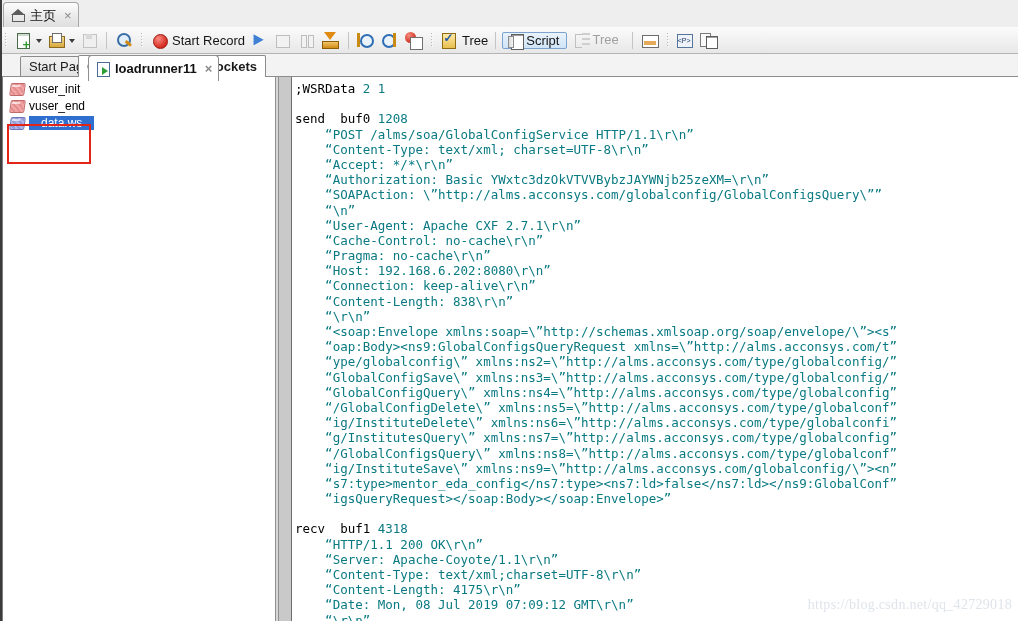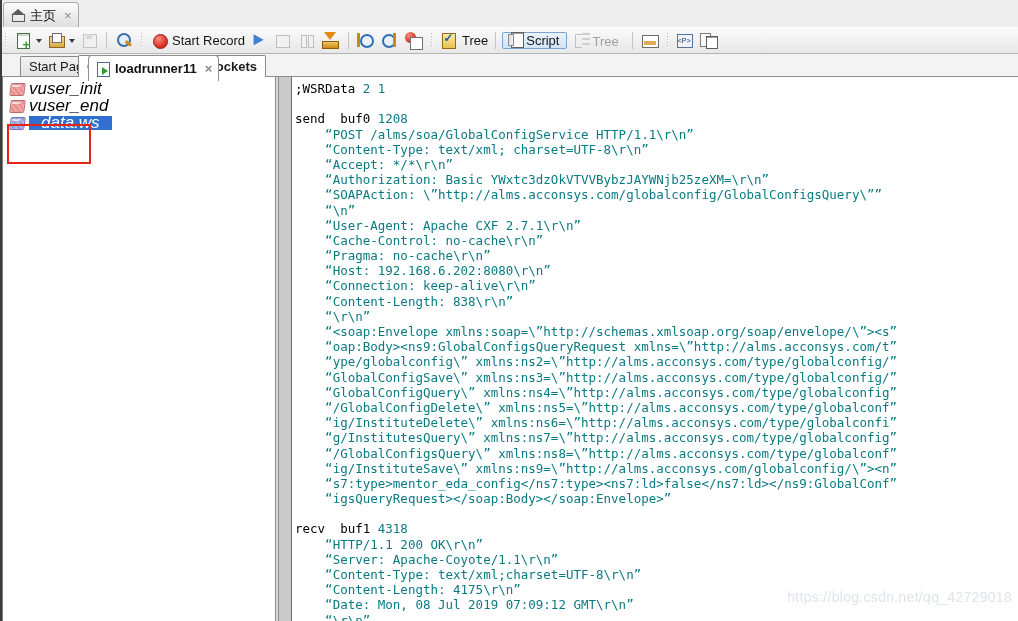--- a/index.html
+++ b/index.html
@@ -120,21 +120,21 @@
     width: 1px; height: 17px;
     background: #c4c4c4;
     margin: 0 5px;
     flex: 0 0 auto;
   }
   .tbtn {
     width: 22px; height: 17px;
     margin: 0 1px;
     position: relative;
     flex: 0 0 auto;
-    display: flex; align-items: flex-end; justify-content: center;
+    display: flex; align-items: flex-start; justify-content: center;
     cursor: default;
   }
   .tbtn.framed {
     border: 1px solid #7da2ce;
     background: linear-gradient(to bottom,#eaf3fc,#cfe4f7);
     border-radius: 2px;
   }
   .caret {
     width: 9px; height: 20px;
     flex: 0 0 auto;
@@ -450,25 +450,24 @@
     border-radius: 2px;
     transform: skewX(-8deg);
   }
   .ico-data::after {
     content:""; position:absolute; left:3px; top:3px;
     width:8px; height:2px; background:#fff; opacity:.6;
     transform: skewX(-8deg);
   }
   .tnode-label {
     font-family: "Liberation Sans", sans-serif;
-    font-size: 17px;
+    font-size: 12px;
     color: #000;
     line-height: 14px;
     white-space: nowrap;
-    font-style: italic;
   }
   .tnode.selected .tnode-label {
     background: #2f6fd0;
     color: #ffffff;
     padding: 0 12px;
   }
   
   .annot-box {
     position: absolute;
     left: 4px; top: 47px;
@@ -503,22 +502,22 @@
     padding-top: 4px;
   }
   .codearea .ln { display: block; height: 15.2px; }
   .kw   { color: #000000; }
   .num  { color: #0a7a82; text-align: right; }
   .str  { color: #0a7a82; }
 
   
   .watermark {
     position: absolute;
-    right: 6px; bottom: 16px;
-    font-family: Liberation Sans, sans-serif;
+    right: 6px; bottom: 8px;
+    font-family: Liberation Serif, serif;
     font-size: 14px;
     color: #dfe4ea;
     letter-spacing: .3px;
     pointer-events: none;
     white-space: nowrap;
   }
 
   
   .winborder {
     position: absolute; left: 0; top: 0;

